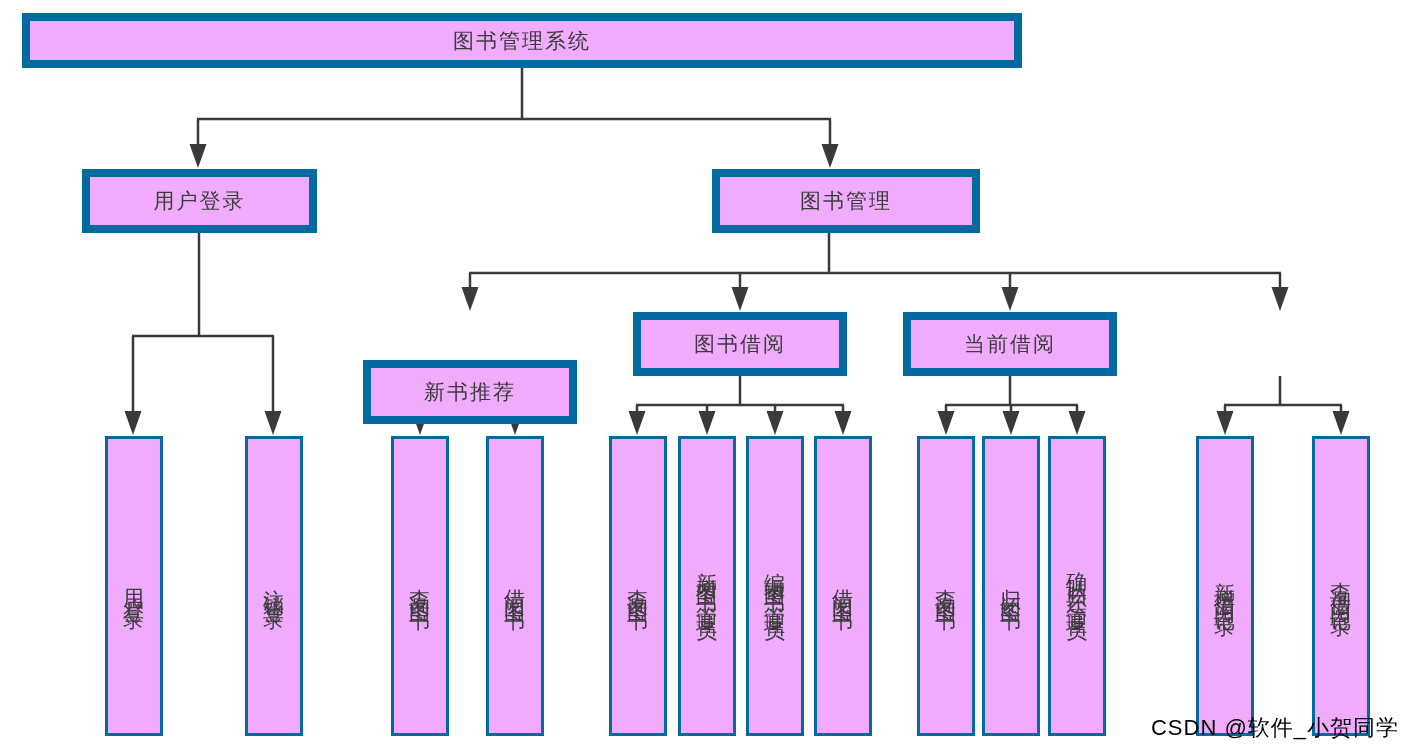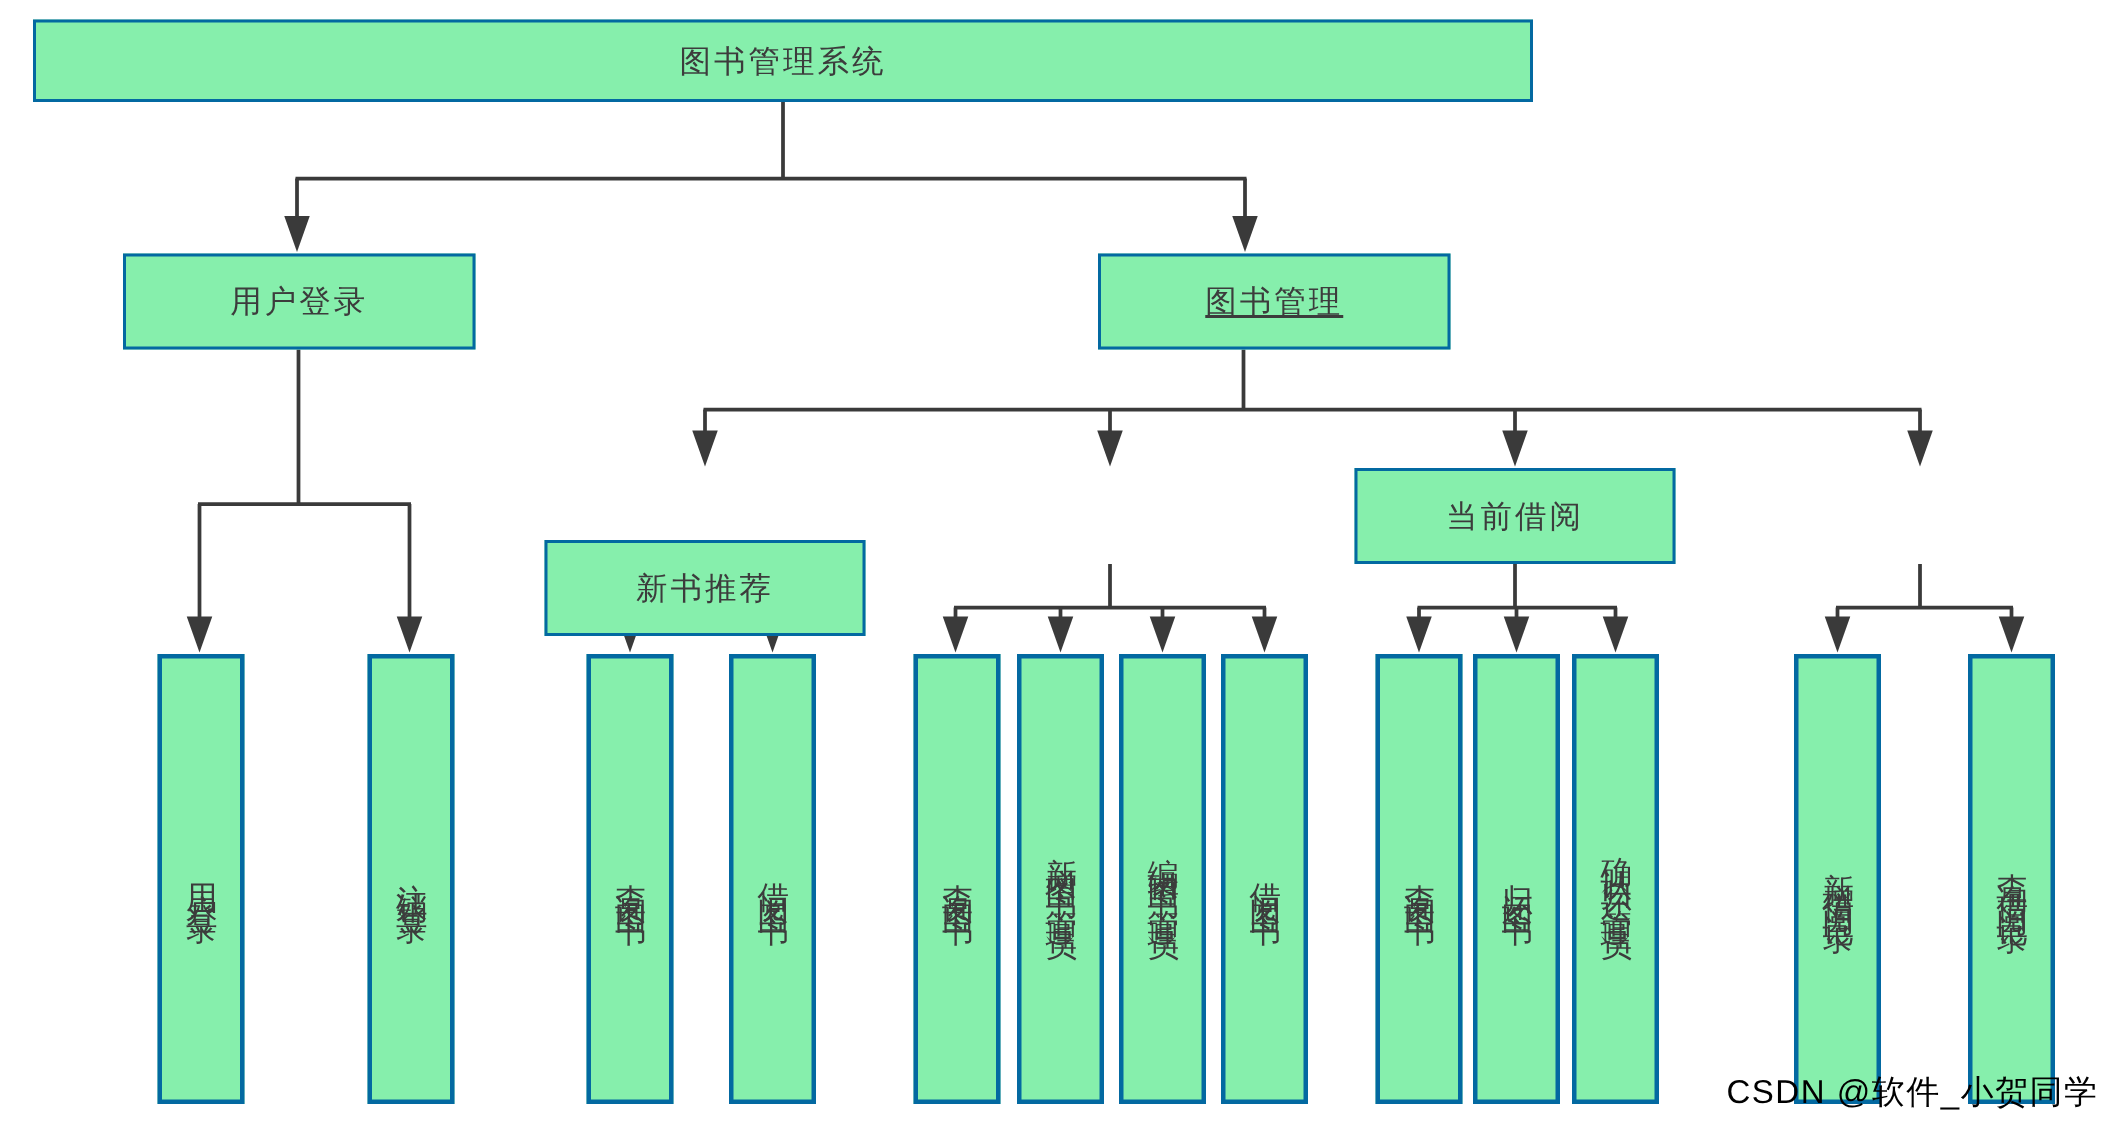--- a/index.html
+++ b/index.html
@@ -2,21 +2,21 @@
 <html><head>
 <meta charset="utf-8">
 <style>
   html,body{margin:0;padding:0;background:#ffffff;}
   #stage{
     position:relative;width:1405px;height:747px;background:#ffffff;overflow:hidden;
     font-family:"Liberation Sans","DejaVu Sans",sans-serif;
   }
   #connectors{position:absolute;left:0;top:0;z-index:0;}
   .node{
-    position:absolute;background:#86efac;border:2px solid #0369a1;box-sizing:border-box;
+    position:absolute;background:#f0abfc;border:8px solid #0369a1;box-sizing:border-box;
     display:flex;align-items:center;justify-content:center;
     color:#3c3c3c;z-index:1;
   }
   .h-node{font-size:21px;letter-spacing:2px;white-space:nowrap;}
   .leaf{
     border-width:3px;
     writing-mode:vertical-rl;text-orientation:mixed;
     font-size:21px;letter-spacing:7px;line-height:1;
   }
   .watermark{
@@ -80,23 +80,24 @@
       <line x1="1224" y1="405" x2="1342" y2="405" stroke="#3a3a3a" stroke-width="2.5"></line>
       <line x1="1225" y1="405" x2="1225" y2="417" stroke="#3a3a3a" stroke-width="2.5"></line>
       <polygon points="1216.5,411 1233.5,411 1225,435" fill="#3a3a3a"></polygon>
       <line x1="1341" y1="405" x2="1341" y2="417" stroke="#3a3a3a" stroke-width="2.5"></line>
       <polygon points="1332.5,411 1349.5,411 1341,435" fill="#3a3a3a"></polygon>
     </svg>
 
   <div class="node h-node" style="left:22px;top:13px;width:1000px;height:55px;">图书管理系统</div>
 
   <div class="node h-node" style="left:82px;top:169px;width:235px;height:64px;">用户登录</div>
-  <div class="node h-node" style="left:732px;top:169px;width:235px;height:64px;text-decoration:underline;">图书管理</div>
+  <div class="node h-node" style="left:712px;top:169px;width:268px;height:64px;">图书管理</div>
 
   <div class="node h-node" style="left:363px;top:312px;width:214px;height:64px;margin-top:48px;">新书推荐</div>
+  <div class="node h-node" style="left:633px;top:312px;width:214px;height:64px;">图书借阅</div>
   <div class="node h-node" style="left:903px;top:312px;width:214px;height:64px;">当前借阅</div>
 
   <div class="node leaf" style="left:105px;top:436px;width:58px;height:300px;">用户登录</div>
   <div class="node leaf" style="left:245px;top:436px;width:58px;height:300px;">注销登录</div>
 
   <div class="node leaf" style="left:391px;top:436px;width:58px;height:300px;">查询图书</div>
   <div class="node leaf" style="left:486px;top:436px;width:58px;height:300px;">借阅图书</div>
 
   <div class="node leaf" style="left:609px;top:436px;width:58px;height:300px;">查询图书</div>
   <div class="node leaf" style="left:678px;top:436px;width:58px;height:300px;">新增图书（管理员）</div>

